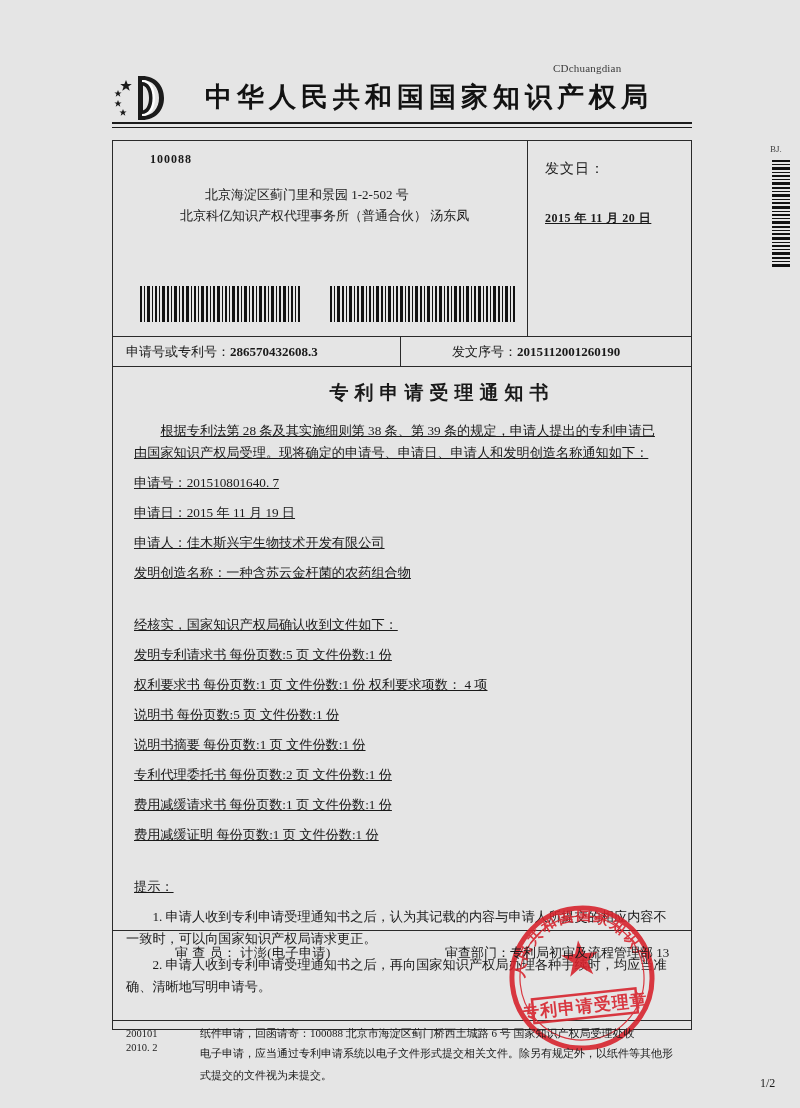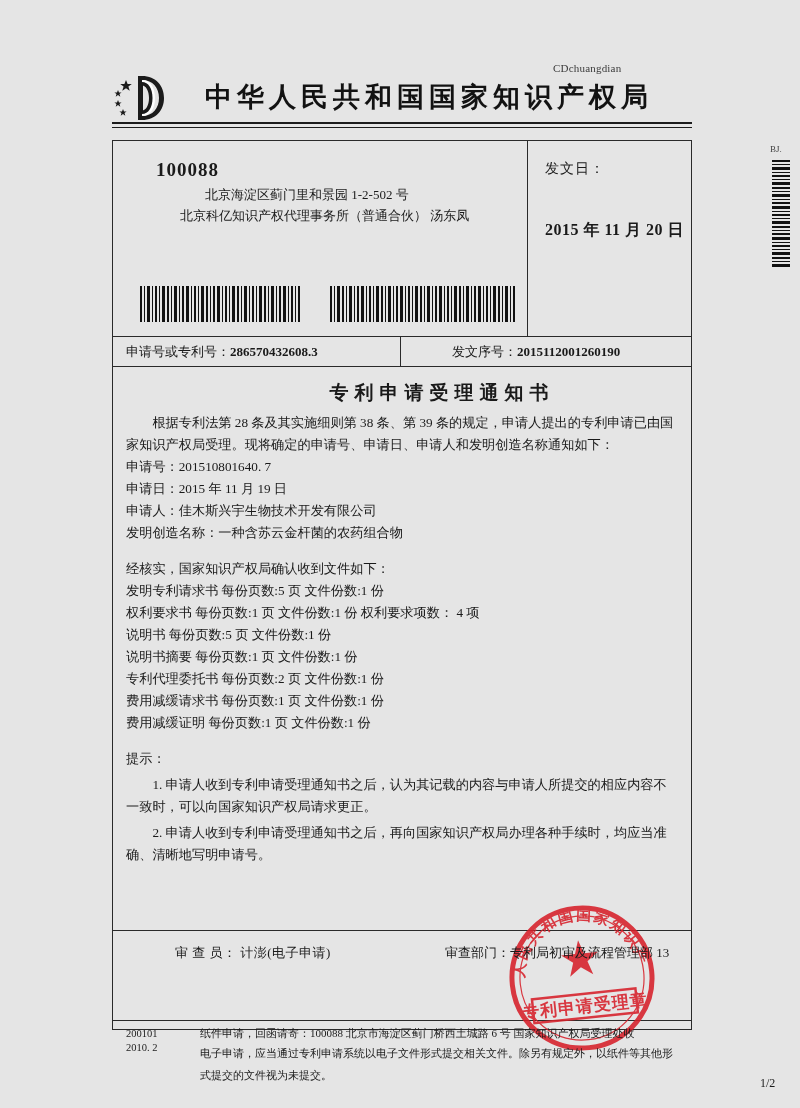--- a/index.html
+++ b/index.html
@@ -125,26 +125,25 @@
     position: absolute;
     left: 112px;
     top: 930px;
     width: 580px;
     border-top: 1px solid #2a2a2a;
   }
 
   
   .postcode {
     position: absolute;
-    left: 156px;
+    left: 150px;
     top: 152px;
-    font-size: 19px;
+    font-size: 12px;
     font-weight: bold;
     letter-spacing: 1px;
-    margin-top: 7px;
   }
   .addr1 {
     position: absolute;
     left: 205px;
     top: 186px;
     font-size: 13px;
   }
   .addr2 {
     position: absolute;
     left: 180px;
@@ -156,24 +155,25 @@
   .issue-label {
     position: absolute;
     left: 545px;
     top: 160px;
     font-size: 14px;
     letter-spacing: 1px;
   }
   .issue-date {
     position: absolute;
     left: 545px;
-    top: 220px;
-    font-size: 16px;
+    top: 210px;
+    font-size: 12px;
     font-weight: bold;
     letter-spacing: 0.5px;
+    text-decoration: underline;
   }
 
   
   .barcode {
     position: absolute;
     height: 36px;
   }
   .barcode-1 { left: 140px; top: 286px; width: 160px; }
   .barcode-2 { left: 330px; top: 286px; width: 185px; }
 
@@ -221,21 +221,21 @@
 
   
   .body {
     position: absolute;
     left: 126px;
     top: 412px;
     width: 550px;
     font-size: 13.2px;
     line-height: 22px;
   }
-  .body p { margin: 0; }
+  .body p { margin: 8px; text-decoration: underline; }
   .indent2 { text-indent: 2em; }
   .kv { margin-left: 26px; }
   .section-gap { height: 14px; }
 
   .notice-list {
     margin: 0;
     padding: 0;
     list-style: none;
   }
   .notice-list li {

